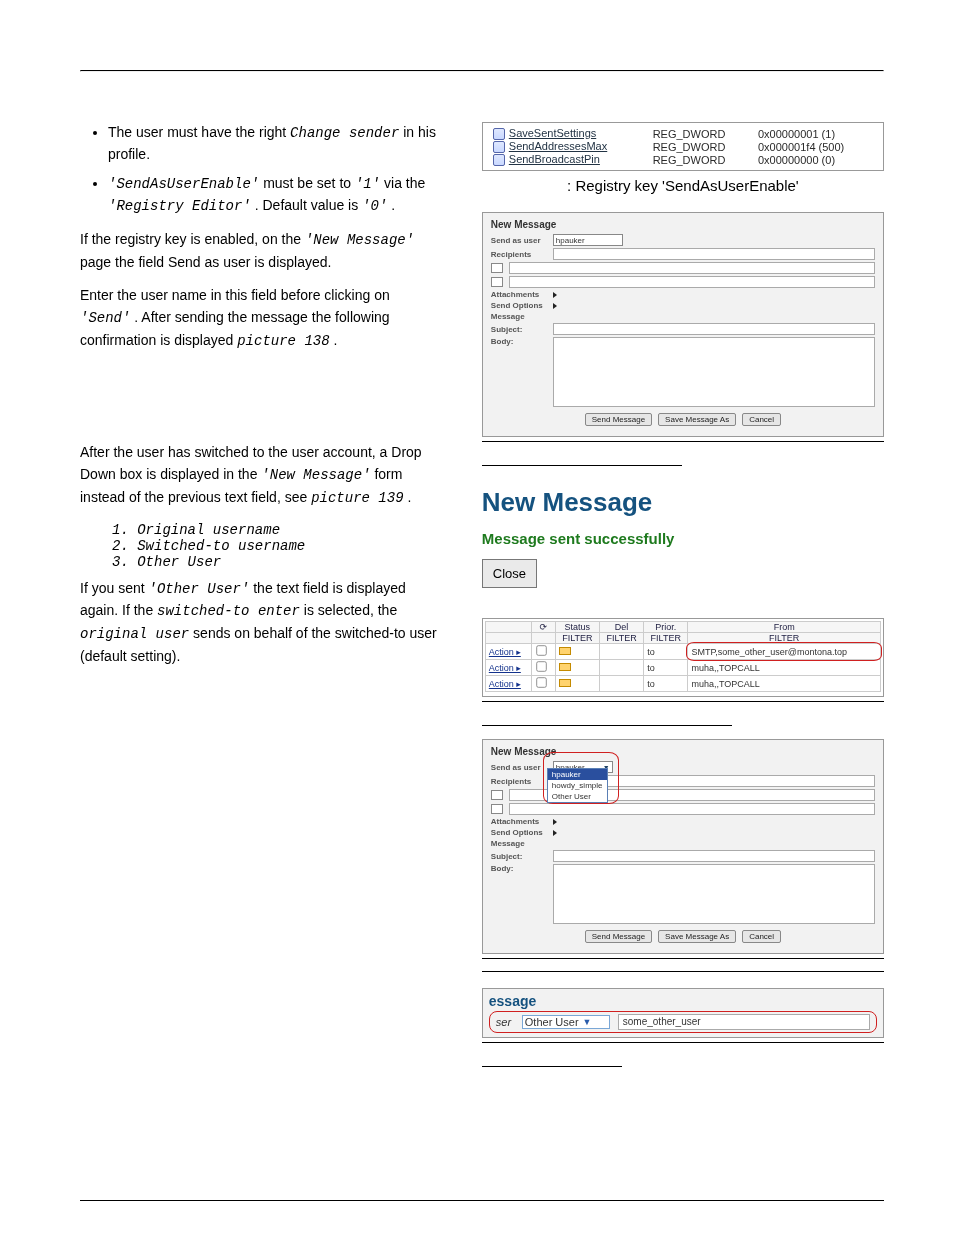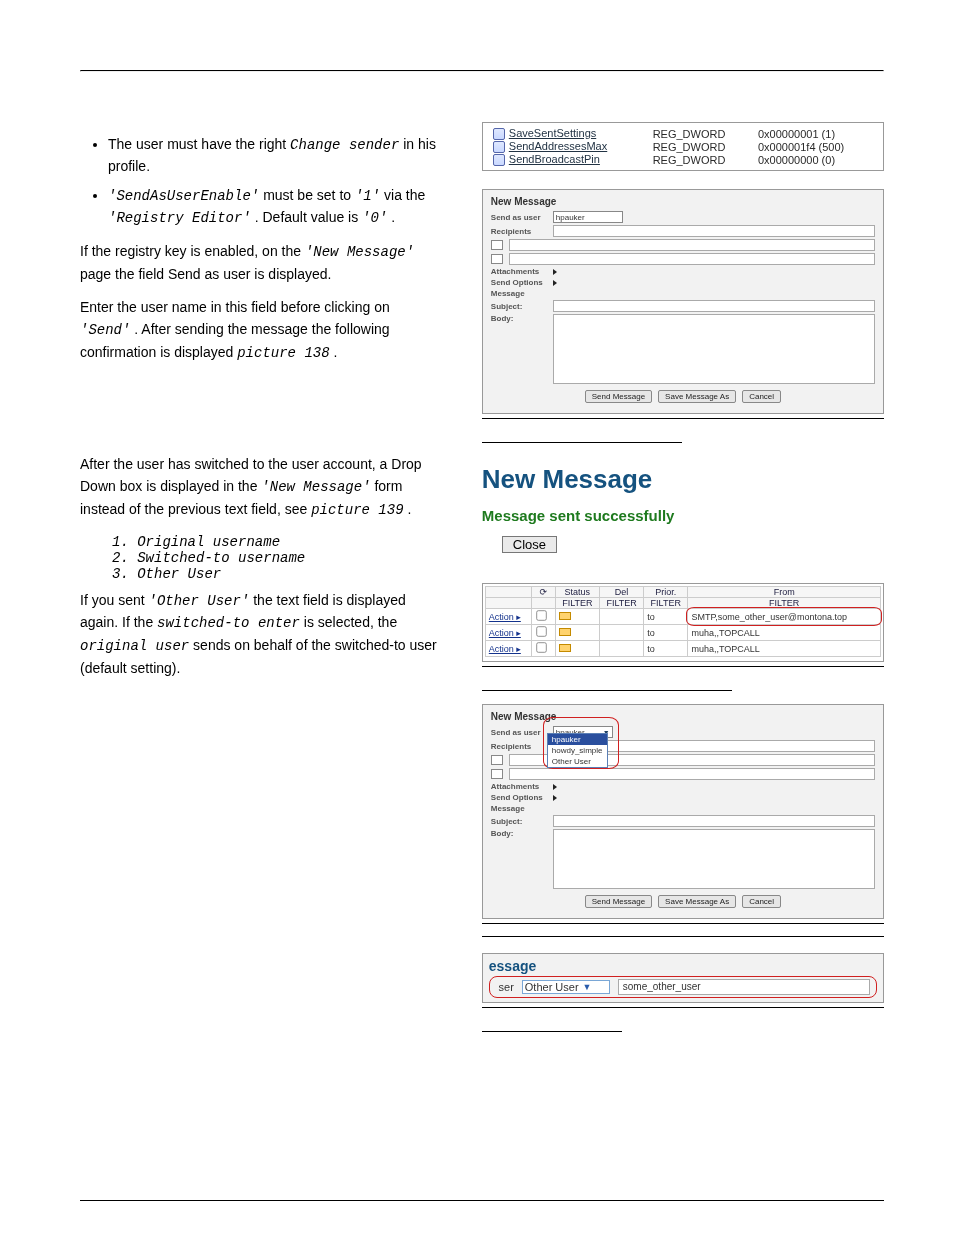--- a/index.html
+++ b/index.html
@@ -31,21 +31,21 @@
     padding:0 70px 0 80px;
   }
   .top-rule, .bottom-rule{border-top:1px solid var(--rule);margin:0;}
   .top-rule{margin-top:70px;}
   .spacer{height:50px;}
   .two-col{
     display:flex;gap:40px;
   }
   .left{flex:0 0 45%;min-width:0;}
   .right{flex:1;min-width:0;}
-  ul.bullets{margin:12px 0 12px 0;padding-left:28px;}
+  ul.bullets{margin:0 0 12px 0;padding-left:28px;}
   ul.bullets>li{margin:0 0 8px 0;line-height:1.5;list-style:disc;}
   .em{font-family:"Courier New",monospace;font-style:italic;}
   .body-p{margin:8px 0 12px 0;line-height:1.55;}
   .indent{padding-left:32px;}
   .caption{font-size:15px;margin-top:6px;}
   
   .registry{
     border:1px solid var(--shot-border);
     background:#fff;
     font-size:11px;
@@ -72,21 +72,21 @@
   .field.big{height:70px;}
   .drop{background:#fff;border:1px solid #888;height:12px;min-width:60px;display:flex;align-items:center;justify-content:space-between;padding:0 2px;font-size:8px;}
   .drop .arr{font-size:7px;color:#246;}
   .btnrow{display:flex;gap:6px;justify-content:center;margin-top:6px;}
   .btn{border:1px solid #888;background:#e6e6e6;font-size:8px;padding:1px 6px;color:#222;border-radius:2px;}
   .ico{display:inline-block;width:12px;height:10px;border:1px solid #888;background:#fff;vertical-align:middle;}
   .tri{display:inline-block;width:0;height:0;border-left:4px solid #222;border-top:3px solid transparent;border-bottom:3px solid transparent;}
   
   .heading{font-size:26px;font-weight:bold;color:var(--accent);margin:4px 0 12px 0;}
   .msg-ok{font-weight:bold;color:#1e7a1e;font-size:15px;margin-bottom:12px;}
-  .close-btn{display:inline-block;border:1px solid #777;background:#eaeaea;padding:0 10px;font-size:13px;margin-left:20px;}
+  .close-btn{display:inline-block;border:1px solid #777;background:#eaeaea;padding:6px 10px;font-size:13px;}
   
   .grid{
     border:1px solid var(--shot-border);
     background:#fff;
     font-size:9px;
     padding:2px 2px 4px 2px;
     position:relative;
   }
   .grid table{border-collapse:collapse;width:100%;}
   .grid th,.grid td{border:1px solid #ccc;padding:0 3px;white-space:nowrap;color:#333;}
@@ -104,21 +104,21 @@
     background:var(--shot-bg);
     padding:4px 6px;
     font-size:11px;
     color:#333;
   }
   .crop .partial{color:var(--accent);font-weight:bold;font-size:14px;}
   .crop .sel{border:1px solid #7aa7d6;background:#fff;padding:0 2px;font-size:11px;display:inline-flex;align-items:center;gap:4px;min-width:88px;}
   .crop .sel .arr{color:#2a5cab;font-size:9px;}
   .crop .txt{border:1px solid #aaa;background:#fff;height:16px;flex:1;}
   .crop .wrap{display:flex;align-items:center;gap:8px;border:1.5px solid var(--hl-border);border-radius:8px;padding:2px 6px;margin-top:2px;}
-  .crop .lead{display:inline-block;width:18px;text-align:right;}
+  .crop .lead{display:inline-block;width:18px;font-style:italic;}
   .caption-line{border-bottom:1px solid #000;height:1px;margin:4px 0 10px 0;}
   .sub-u{display:inline-block;border-bottom:1px solid #000;min-width:200px;height:14px;}
   .footer{
     position:absolute;left:80px;right:70px;bottom:30px;
     font-size:11px;color:#333;
   }
   .footer-rule{border-top:1px solid #000;margin-bottom:4px;}
   .footer-row{display:flex;justify-content:space-between;}
 </style>
 </head>
@@ -207,20 +207,23 @@
                 <td>REG_DWORD</td>
                 <td>0x000001f4 (500)</td>
               </tr>
               <tr>
                 <td><span class="reg-icon"></span>SendBroadcastPin</td>
                 <td>REG_DWORD</td>
                 <td>0x00000000 (0)</td>
               </tr>
             </tbody>
         </table>
+      </div>
+      <div class="caption" style="text-align:center;">
+        <span>: Registry key </span><span>'SendAsUserEnable'</span>
       </div>
 
       <div style="height:18px"></div>
 
       
       <div class="shot">
         <div class="title">New Message</div>
         <div class="row">
           <span class="lbl">Send as user</span>
           <div class="drop" style="min-width:70px;">

